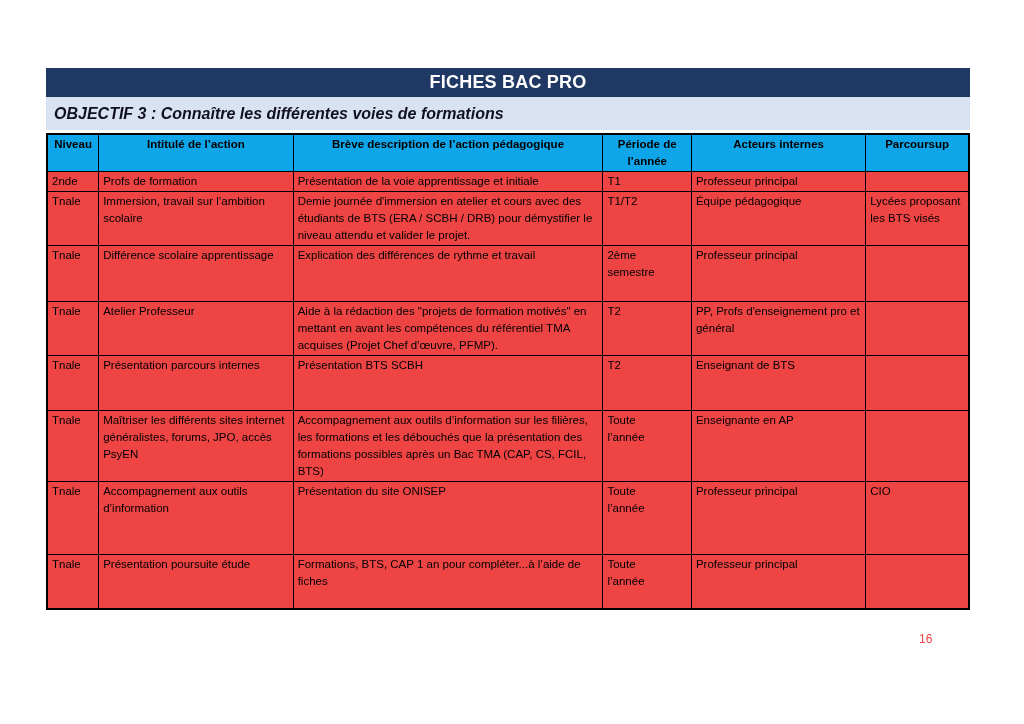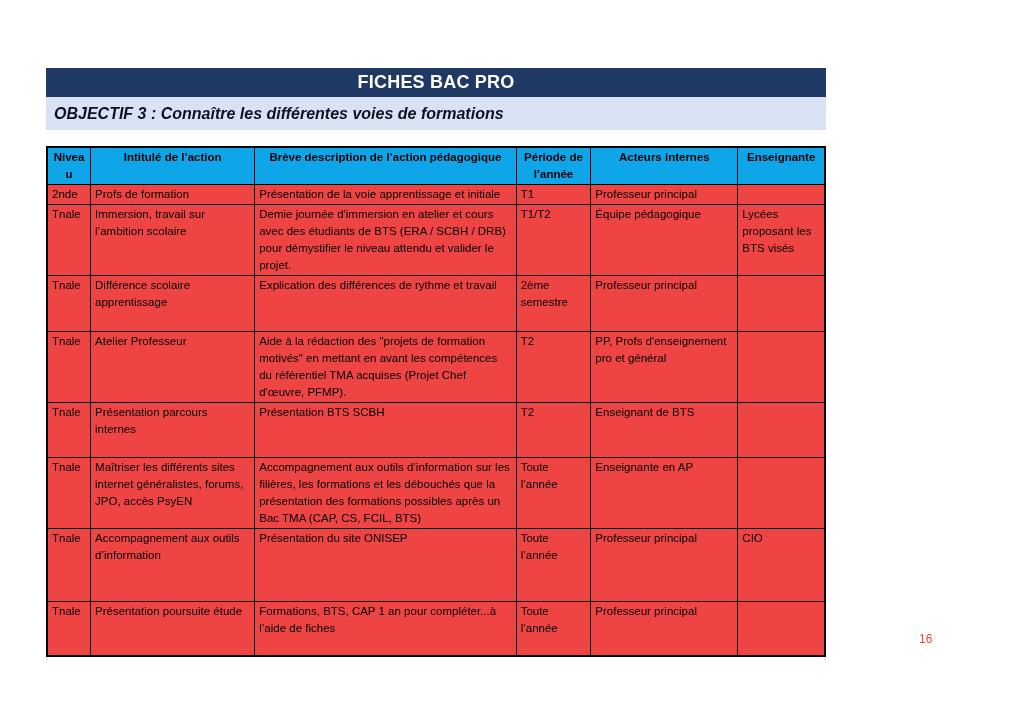--- a/index.html
+++ b/index.html
@@ -1,28 +1,28 @@
 <!DOCTYPE html>
 <html><head>
 <meta charset="utf-8">
 <style>
   html,body{margin:0;padding:0;}
   body{
     width:1024px;height:724px;background:#ffffff;position:relative;
     font-family:"Liberation Sans",sans-serif;color:#000;overflow:hidden;
   }
-  .doc{position:absolute;left:46px;top:68px;width:780px;}
+  .doc{position:absolute;left:46px;top:68px;width:924px;}
   .title-bar{
     background:#1F3864;color:#ffffff;font-weight:bold;text-align:center;
     font-size:18px;height:29px;line-height:29px;letter-spacing:.2px;
   }
   .objective-bar{
     background:#D9E2F3;color:#101020;font-weight:bold;font-style:italic;
     font-size:16px;height:33px;line-height:33px;padding-left:8px;
-    box-sizing:border-box;margin-bottom:16px;white-space:nowrap;
+    box-sizing:border-box;margin-bottom:3px;white-space:nowrap;
   }
   table.actions-table{
     width:100%;border-collapse:collapse;table-layout:fixed;
     border:2px solid #000;
   }
   .actions-table th,.actions-table td{
     border:1px solid #000;vertical-align:top;padding:1px 4px;
     font-size:11.5px;line-height:17px;overflow:hidden;word-wrap:break-word;
   }
   .actions-table th{
@@ -57,21 +57,21 @@
       <col style="width:18.9%">
       <col style="width:11.2%">
     </colgroup>
     <thead>
       <tr>
         <th>Niveau</th>
         <th>Intitulé de l’action</th>
         <th>Brève description de l’action pédagogique</th>
         <th>Période de l’année</th>
         <th>Acteurs internes</th>
-        <th>Enseignante</th>
+        <th>Parcoursup</th>
       </tr>
     </thead>
     <tbody id="tbody">
         <tr>
           <td>2nde</td>
           <td>Profs de formation</td>
           <td>Présentation de la voie apprentissage et initiale</td>
           <td class="period">T1</td>
           <td>Professeur principal</td>
           <td></td>

